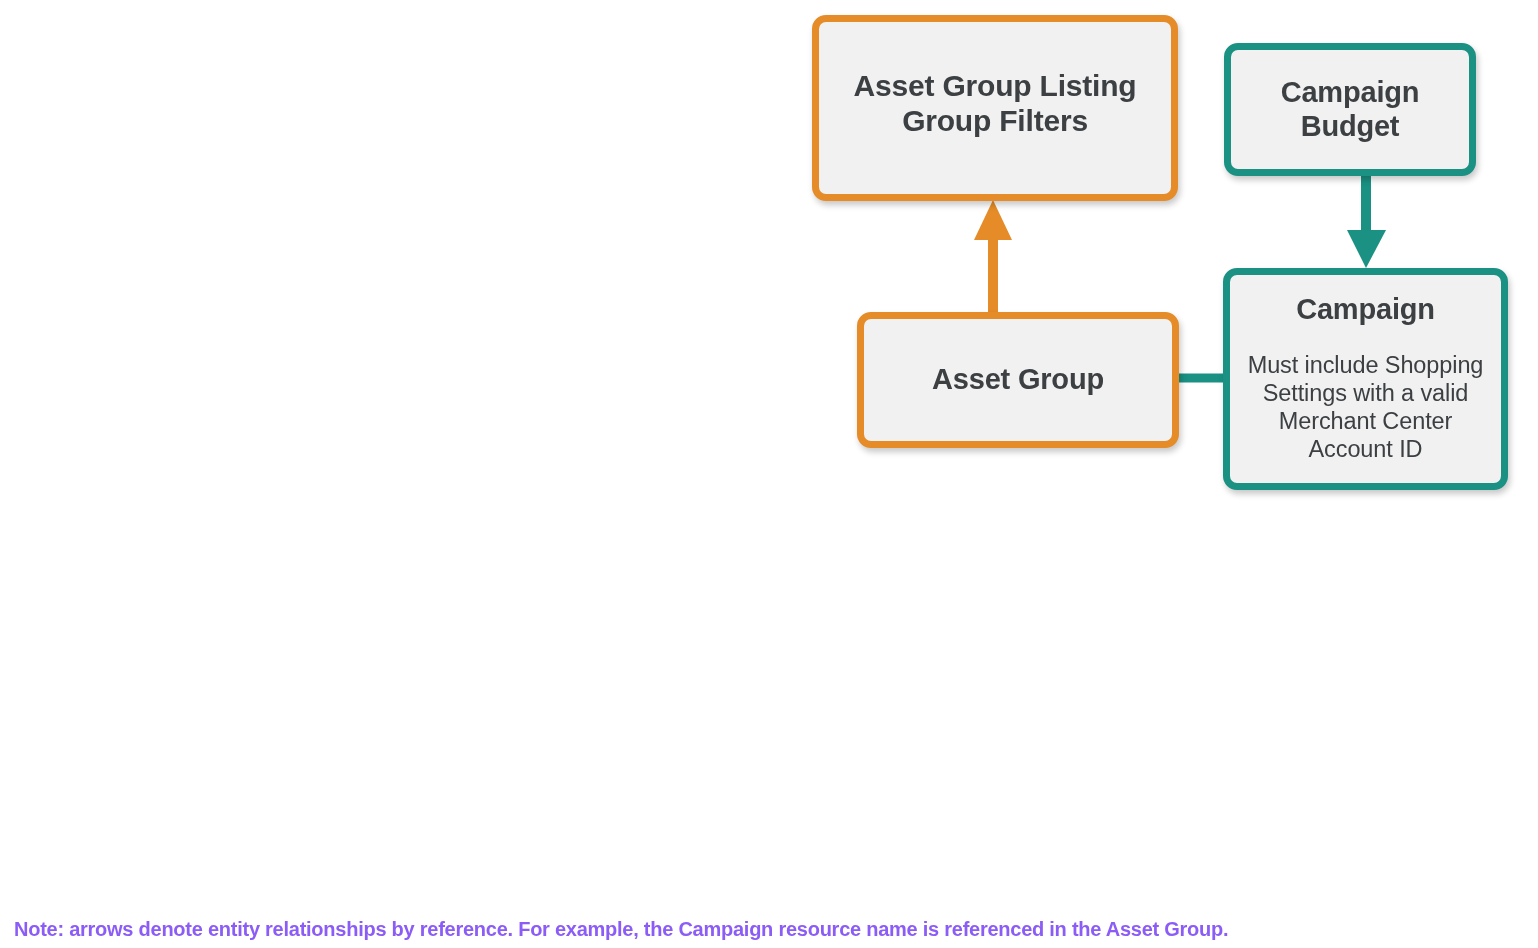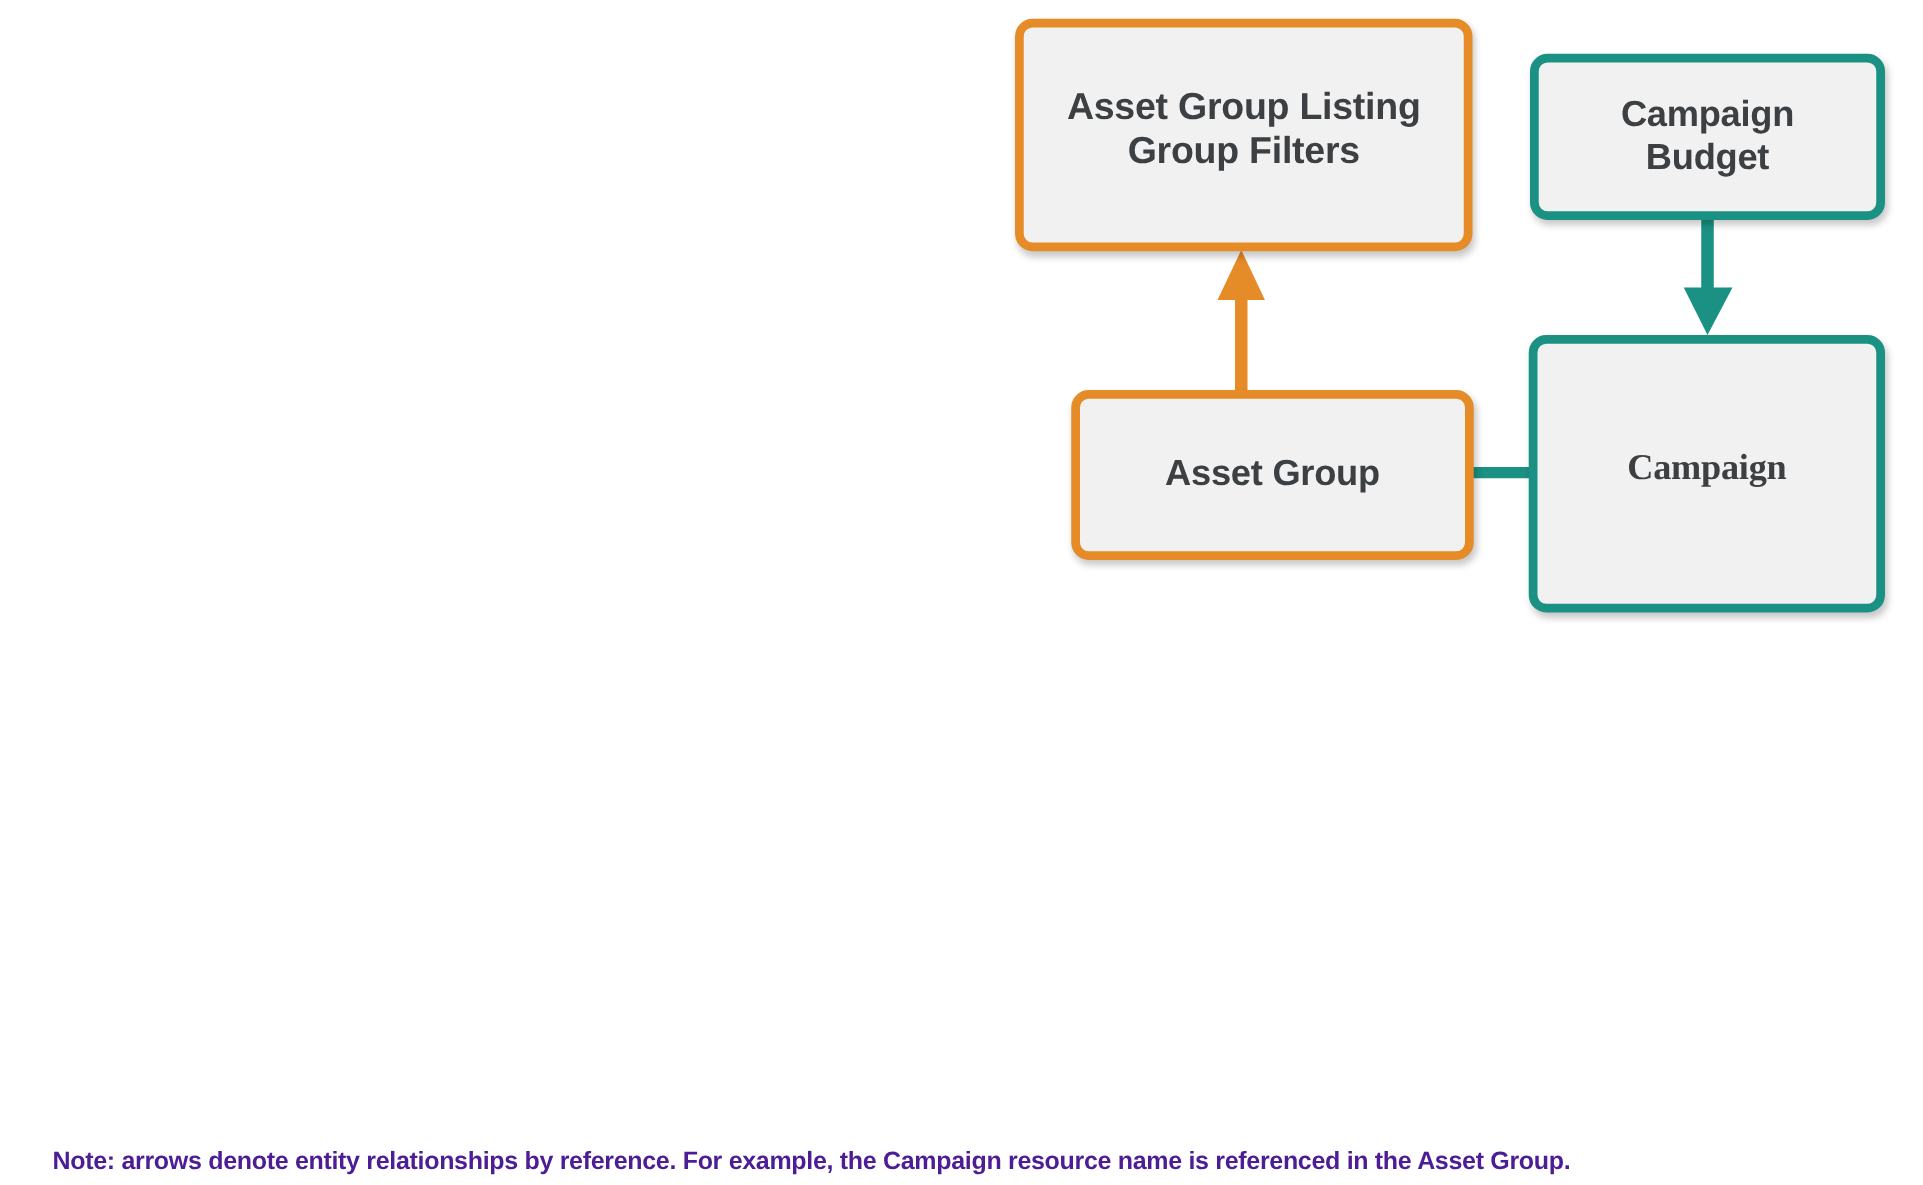--- a/index.html
+++ b/index.html
@@ -53,60 +53,58 @@
 
   
   #node-aglgf {
     left: 812px; top: 15px; width: 366px; height: 186px;
     padding: 6px 16px 8px;
   }
   #node-aglgf .node-title { font-size: 30px; margin-bottom: 7px; }
   #node-aglgf .node-sub   { font-size: 23.5px; }
 
   #node-campaign-budget {
-    left: 1224px; top: 43px; width: 284px; height: 133px;
+    left: 1224px; top: 43px; width: 252px; height: 133px;
     padding: 4px 14px;
     align-items: flex-end;
   }
   #node-campaign-budget .node-title { font-size: 29px; }
 
   #node-asset-group {
     left: 857px; top: 312px; width: 322px; height: 136px;
     padding: 4px 14px;
   }
   #node-asset-group .node-title { font-size: 29px; }
 
   #node-campaign {
     left: 1223px; top: 268px; width: 285px; height: 222px;
     padding: 6px 12px 8px;
-    font-family: Liberation Serif, serif;
   }
   #node-campaign .node-title { font-size: 29px; margin-bottom: 6px; }
   #node-campaign .node-sub   { font-size: 23.5px; }
 
   
   #edges {
     position: absolute;
     left: 0; top: 0;
     width: 1538px; height: 948px;
     z-index: 1;
     pointer-events: none;
   }
 
   
   #note {
     position: absolute;
     left: 14px;
     top: 918px;
     font-size: 20px;
     font-weight: bold;
-    color: #4c1d95;
+    color: #8b5cf6;
     letter-spacing: -0.25px;
     white-space: nowrap;
-    margin-left: 28px;
   }
 </style>
 </head>
 <body>
 
 <div id="canvas">
 
   <svg id="edges" viewBox="0 0 1538 948" width="1538" height="948" aria-hidden="true">
 
     <g>
@@ -132,17 +130,18 @@
   <div class="node teal" id="node-campaign-budget">
     <div class="node-title">Campaign Budget</div>
   </div>
 
   <div class="node orange" id="node-asset-group">
     <div class="node-title">Asset Group</div>
   </div>
 
   <div class="node teal" id="node-campaign">
     <div class="node-title">Campaign</div>
+    <div class="node-sub">Must include Shopping Settings with a valid Merchant Center Account ID</div>
   </div>
 
   <div id="note">Note: arrows denote entity relationships by reference. For example, the Campaign resource name is referenced in the Asset Group.</div>
 
 </div>
 
 </body></html>

